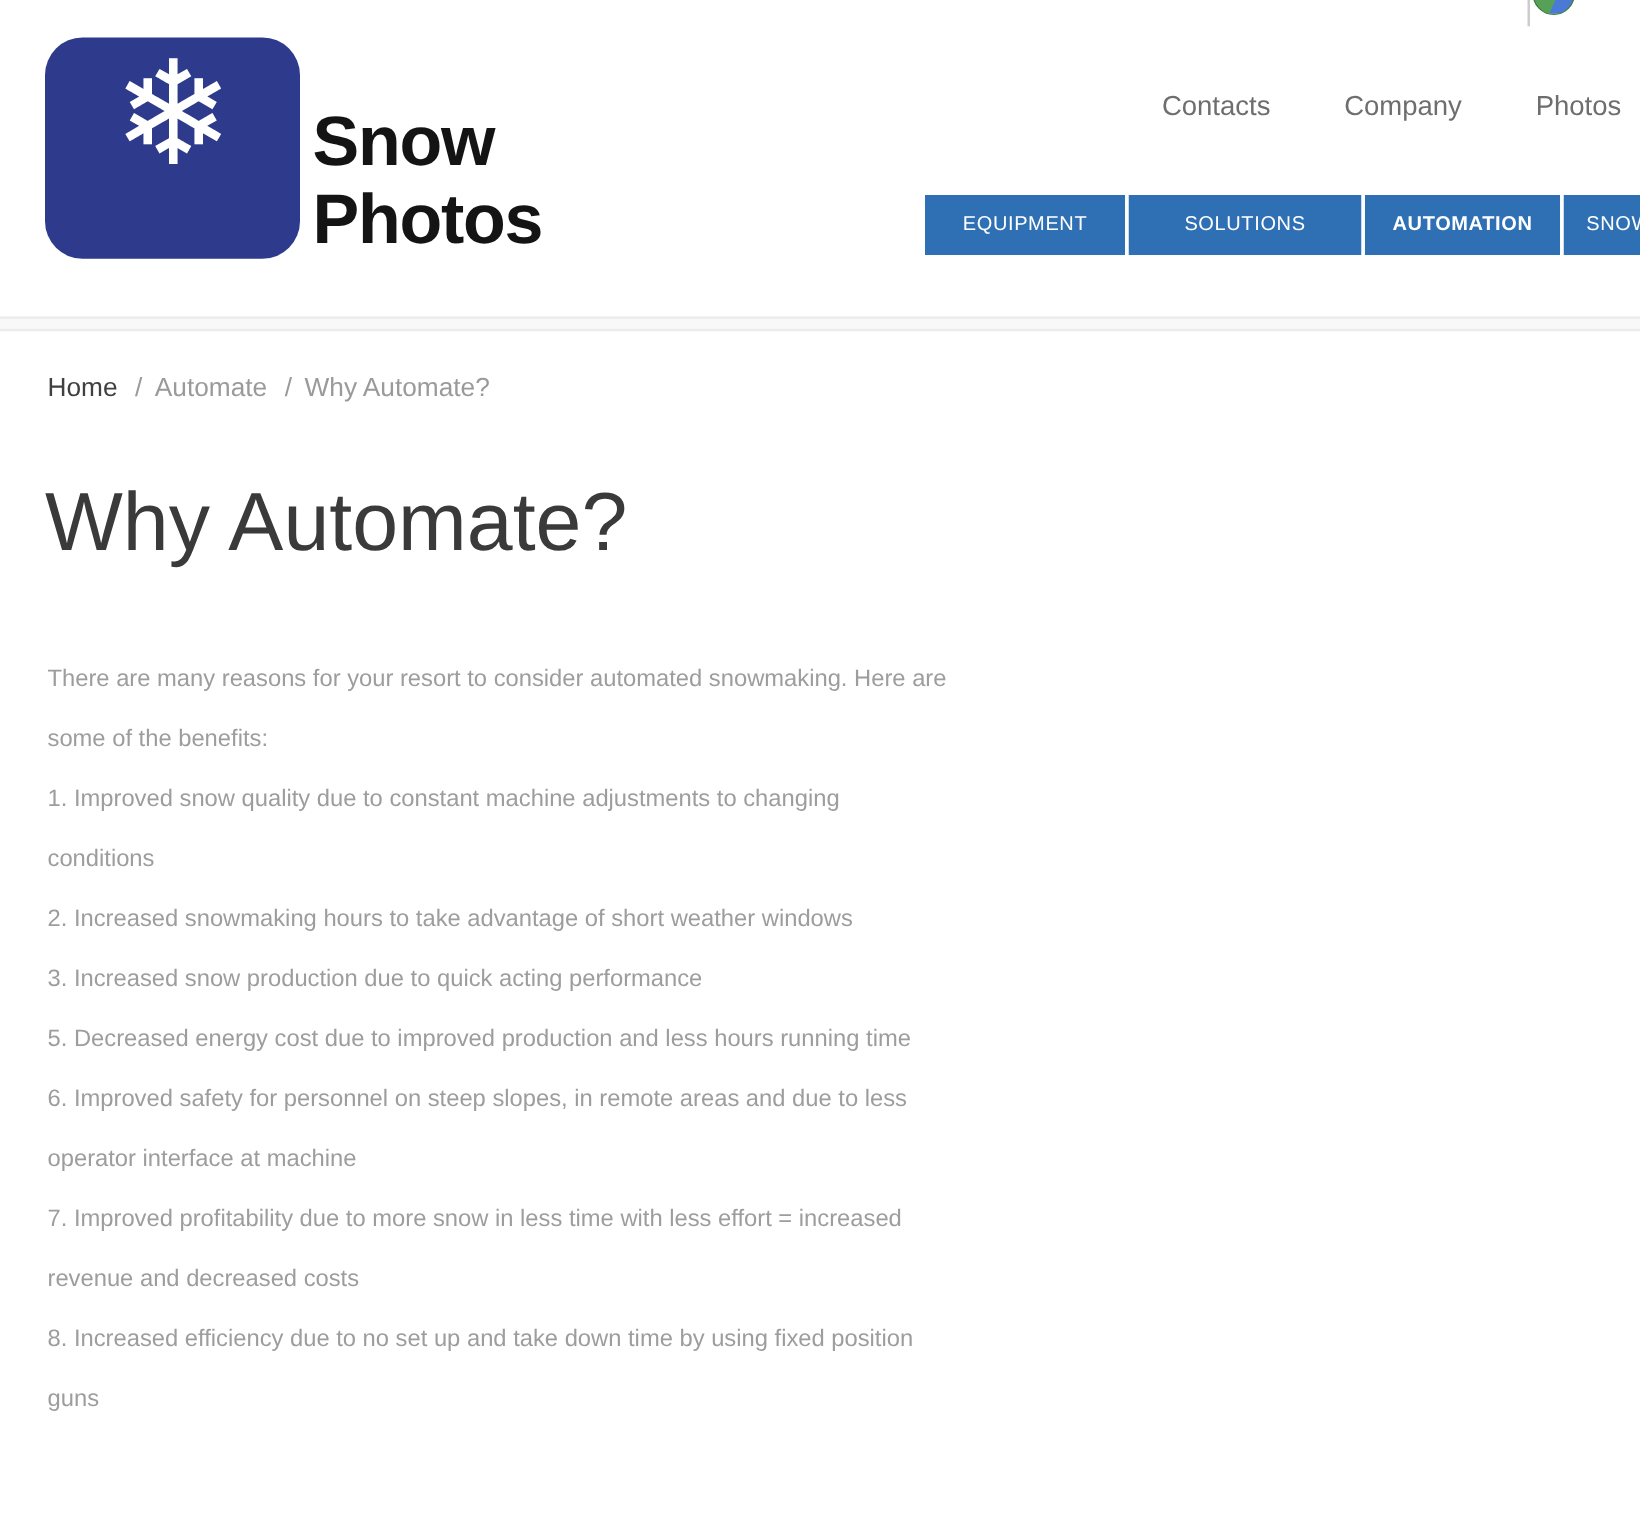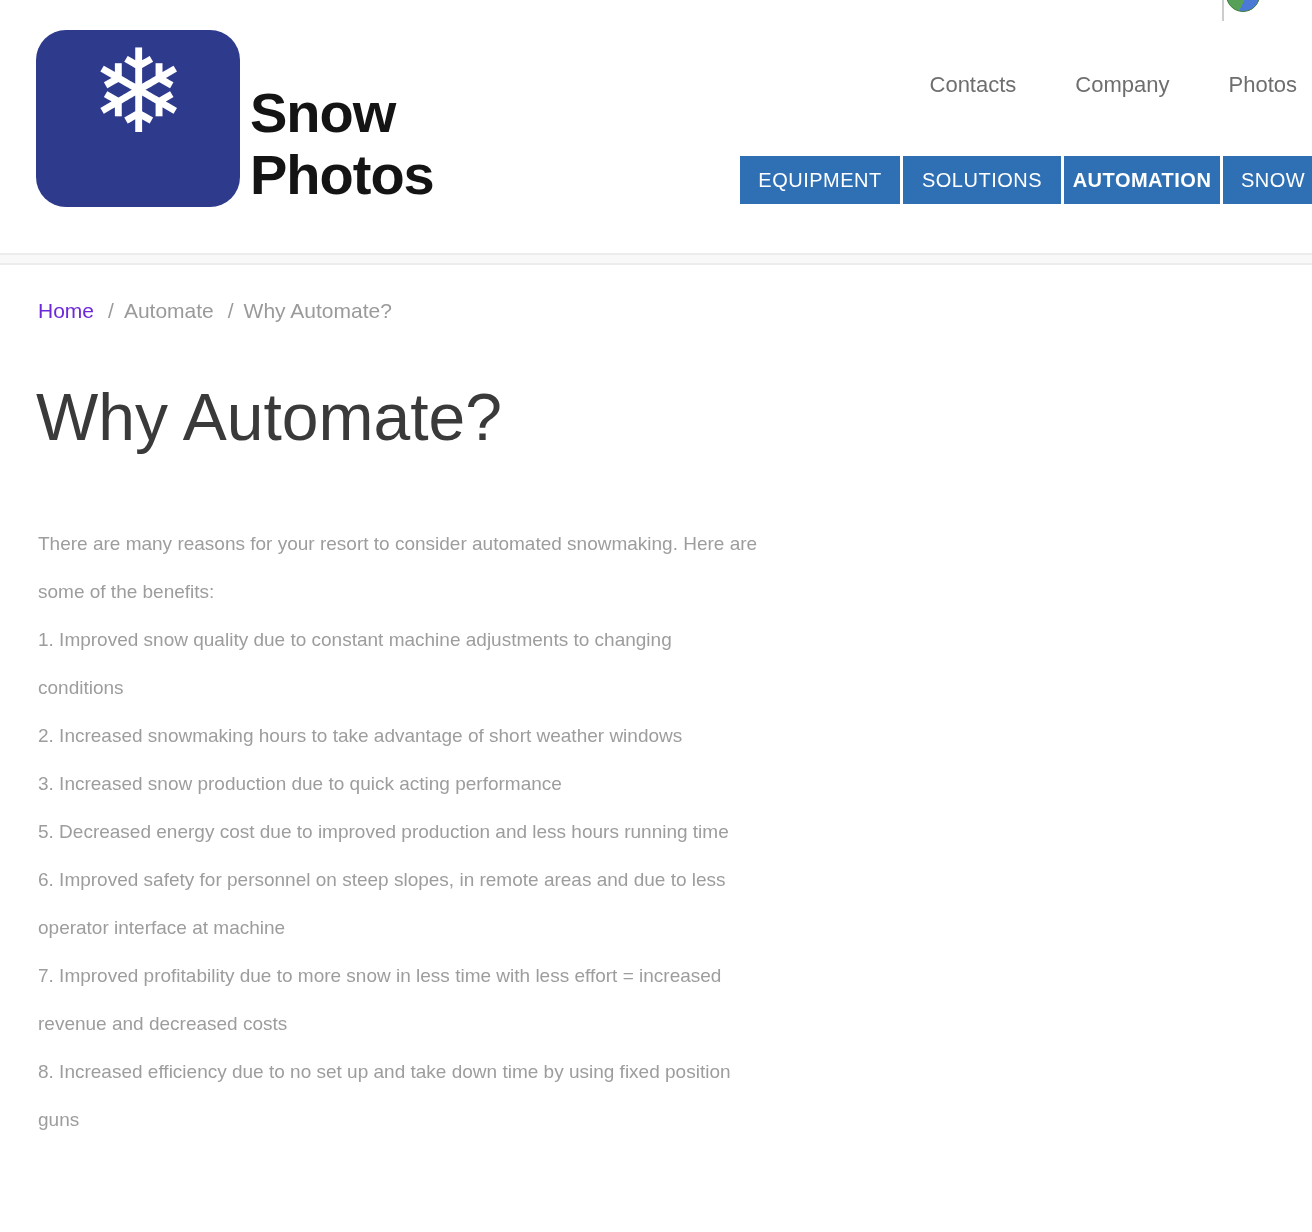--- a/index.html
+++ b/index.html
@@ -55,44 +55,44 @@
   .utility-link {
     font-size: 22px; color: #6e6e6e; text-decoration: none; cursor: pointer;
   }
 
   .main-nav {
     position: absolute; top: 156px; left: 740px;
     display: flex; gap: 3px; height: 48px;
   }
   .nav-btn {
     background: #2f70b5; color: #ffffff;
-    font-size: 20px; letter-spacing: 0.5px;
+    font-size: 16px; letter-spacing: 0.5px;
     display: flex; align-items: center; justify-content: center;
     height: 48px; text-decoration: none; cursor: pointer; white-space: nowrap;
   }
   .nav-btn.w1 { width: 160px; }
-  .nav-btn.w2 { width: 158px; text-align: center; }
+  .nav-btn.w2 { width: 186px; text-align: center; }
   .nav-btn.w3 { width: 156px; font-weight: bold; }
   .nav-btn.w4 { width: 220px; justify-content: flex-start; padding-left: 18px; }
 
   
   .band {
     width: 100%; height: 12px; background: #f8f8f8;
     border-top: 2px solid #ececec; border-bottom: 2px solid #ececec;
   }
 
   
   .content { padding-left: 38px; padding-right: 20px; }
 
   .breadcrumb {
     margin-top: 34px; font-size: 21px; color: #9a9a9a;
     display: flex; align-items: baseline;
   }
   .crumb { color: #9a9a9a; text-decoration: none; }
-  .crumb.home { color: #6d28d9; cursor: pointer; }
+  .crumb.home { color: #404040; cursor: pointer; }
   .crumb.link { cursor: pointer; }
   .crumb-sep { margin: 0 10px 0 14px; color: #9a9a9a; }
 
   h1.page-title {
     margin-top: 58px; margin-left: -2px;
     font-size: 66px; font-weight: 400; color: #3a3a3a;
     line-height: 1.1; letter-spacing: 0;
   }
 
   .body-text {

